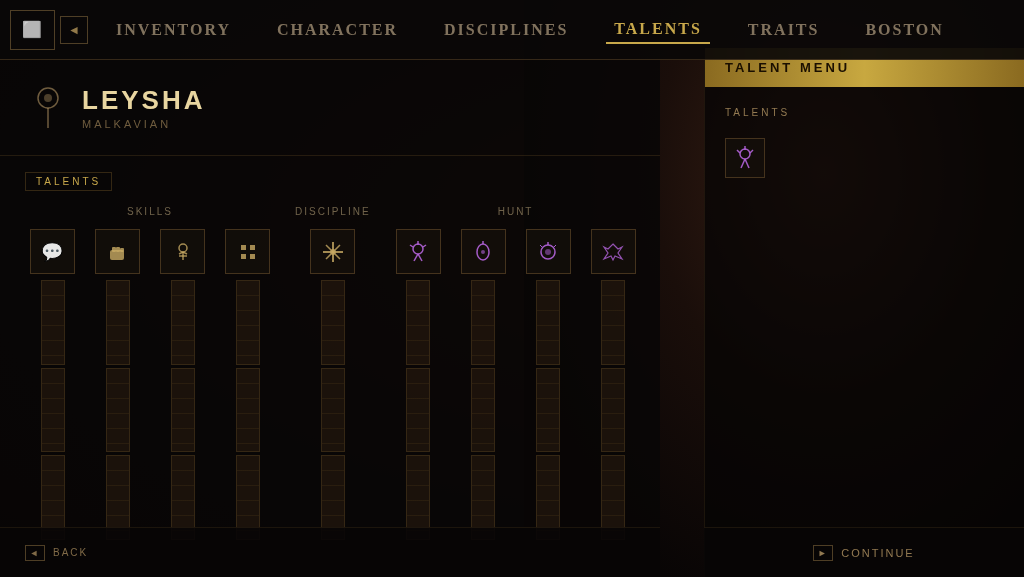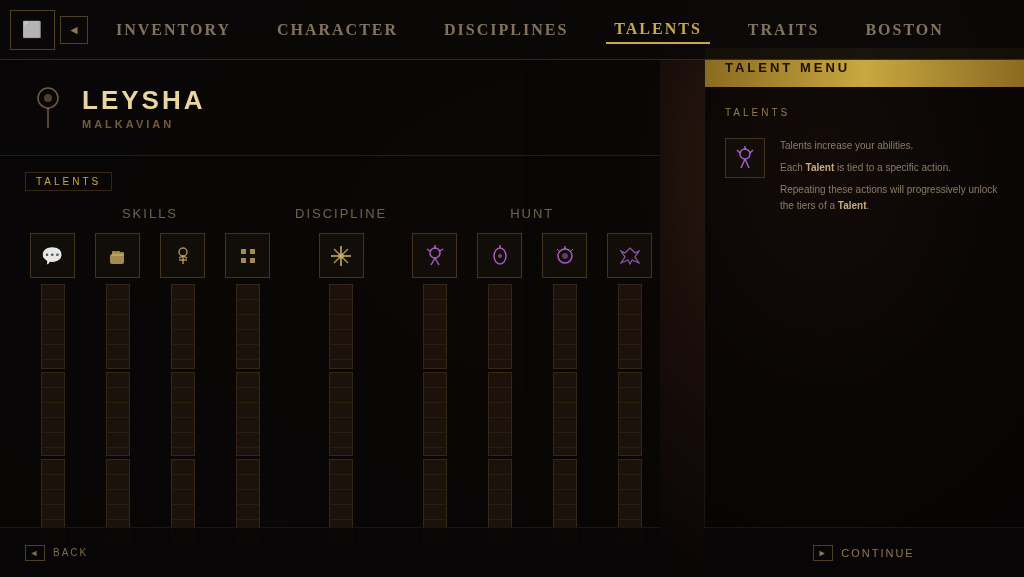--- a/index.html
+++ b/index.html
@@ -138,21 +138,20 @@
       letter-spacing: 3px;
       text-transform: uppercase;
     }
 
     .char-class {
       color: rgba(180, 150, 100, 0.6);
       font-size: 11px;
       letter-spacing: 3px;
       text-transform: uppercase;
       margin-top: 2px;
-      font-weight: bold;
     }
 
     
     .talents-section {
       padding: 15px 25px;
     }
 
     .section-label {
       color: #c8a84b;
       font-size: 10px;
@@ -172,21 +171,21 @@
     }
 
     .talent-group {
       display: flex;
       flex-direction: column;
       align-items: center;
     }
 
     .talent-group-label {
       color: rgba(180, 160, 120, 0.6);
-      font-size: 13px;
+      font-size: 10px;
       letter-spacing: 2px;
       text-transform: uppercase;
       margin-bottom: 12px;
       text-align: center;
     }
 
     .talent-columns {
       display: flex;
       gap: 10px;
     }
@@ -679,25 +678,20 @@
       <div class="talent-info-icon">
         <svg width="28" height="28" viewBox="0 0 28 28">
           <circle cx="14" cy="10" r="5" fill="none" stroke="rgba(180,100,220,0.9)" stroke-width="1.5"></circle>
           <line x1="14" y1="2" x2="14" y2="6" stroke="rgba(180,100,220,0.9)" stroke-width="1.5"></line>
           <line x1="6" y1="6" x2="9" y2="9" stroke="rgba(180,100,220,0.9)" stroke-width="1.5"></line>
           <line x1="22" y1="6" x2="19" y2="9" stroke="rgba(180,100,220,0.9)" stroke-width="1.5"></line>
           <line x1="14" y1="15" x2="10" y2="24" stroke="rgba(180,100,220,0.9)" stroke-width="1.5"></line>
           <line x1="14" y1="15" x2="18" y2="24" stroke="rgba(180,100,220,0.9)" stroke-width="1.5"></line>
         </svg>
       </div>
-      <div class="talent-info-text">
-        <div class="talent-desc-line">Talents increase your abilities.</div>
-        <div class="talent-desc-line">Each <strong>Talent</strong> is tied to a specific action.</div>
-        <div class="talent-desc-line">Repeating these actions will progressively unlock the tiers of a <strong>Talent</strong>.</div>
-      </div>
     </div>
   </div>
 
   <div class="continue-btn-area">
     <div class="continue-btn">
       <div class="continue-btn-icon">►</div>
       <span>CONTINUE</span>
     </div>
   </div>
 

